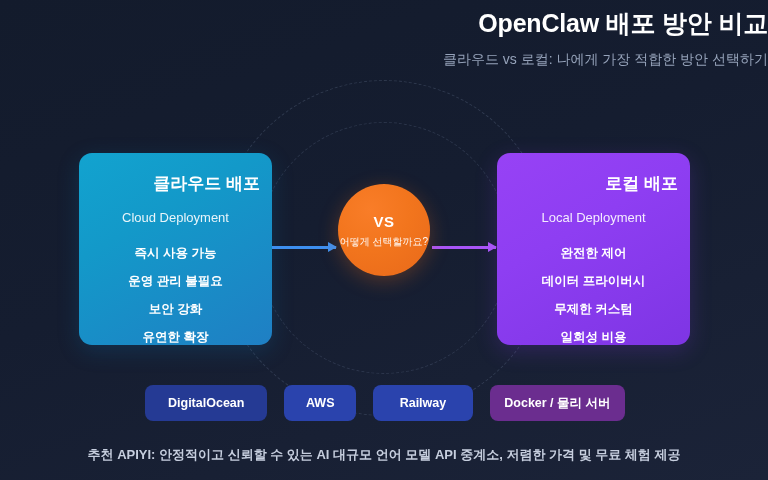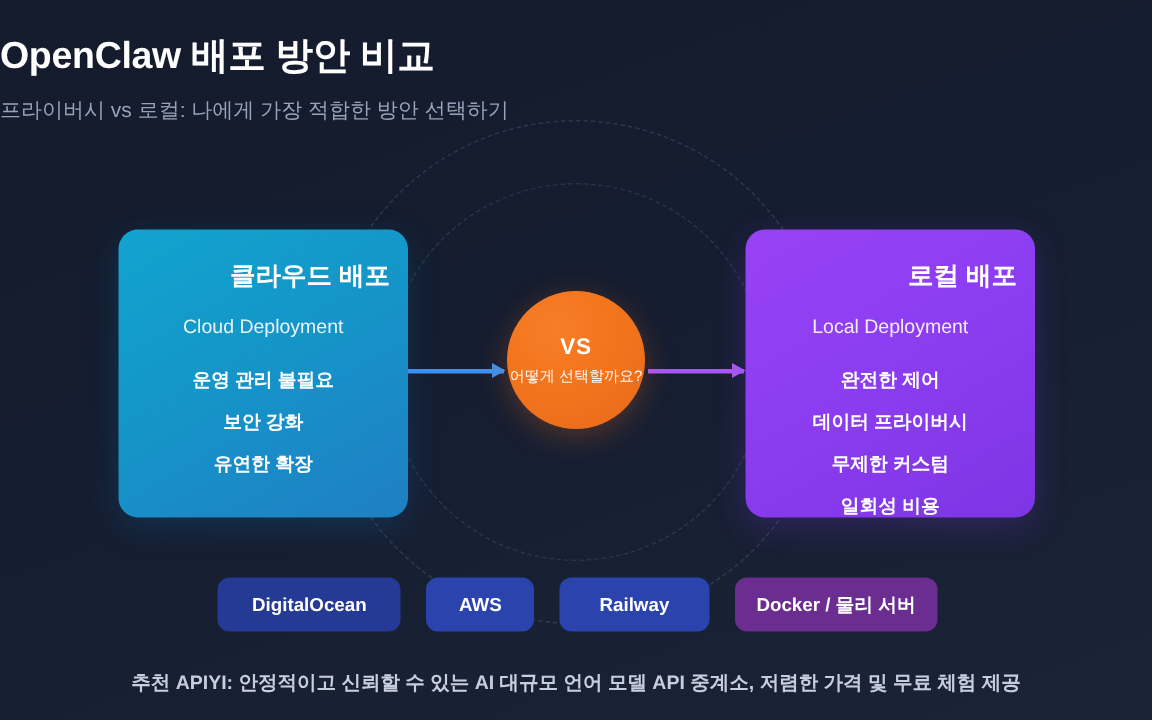--- a/index.html
+++ b/index.html
@@ -30,23 +30,23 @@
   }
   .ring-inner {
     width: 252px; height: 252px;
     left: 258px; top: 122px;
     border-color: rgba(150,168,200,0.17);
   }
 
   
   .header {
     position: absolute;
-    left: 0; top: 22px;
+    left: 0; top: 8px;
     width: 768px;
-    text-align: left;
+    text-align: right;
   }
   .title {
     font-size: 25px;
     font-weight: bold;
     letter-spacing: -0.2px;
     color: #ffffff;
     line-height: 1.2;
   }
   .subtitle {
     margin-top: 13px;
@@ -115,21 +115,21 @@
     width: 0; height: 0;
     border-top: 5.5px solid transparent;
     border-bottom: 5.5px solid transparent;
   }
   .arrow-left-head  { right: -1px; border-left: 9px solid #3d8ff0; }
   .arrow-right-head { right: -1px; border-left: 9px solid #a855f7; }
 
   
   .vs-circle {
     position: absolute;
-    left: 338px; top: 194px;
+    left: 338px; top: 184px;
     width: 92px; height: 92px;
     border-radius: 50%;
     background: radial-gradient(circle at 35% 28%, #f97d28 0%, #f2751d 45%, #e8691a 100%);
     display: flex;
     flex-direction: column;
     align-items: center;
     justify-content: center;
     box-shadow: 0 5px 20px rgba(240,110,25,0.28);
     z-index: 3;
   }
@@ -191,27 +191,28 @@
   }
 </style>
 </head>
 <body>
 
 <div class="ring ring-outer"></div>
 <div class="ring ring-inner"></div>
 
 <div class="header">
   <div class="title">OpenClaw 배포 방안 비교</div>
-  <div class="subtitle">프라이버시 vs 로컬: 나에게 가장 적합한 방안 선택하기</div>
+  <div class="subtitle">클라우드 vs 로컬: 나에게 가장 적합한 방안 선택하기</div>
 </div>
 
 <div class="card card-cloud">
   <div class="card-title">클라우드 배포</div>
   <div class="card-sub">Cloud Deployment</div>
   <ul class="card-list">
+    <li>즉시 사용 가능</li>
     <li>운영 관리 불필요</li>
     <li>보안 강화</li>
     <li>유연한 확장</li>
   </ul>
 </div>
 
 <div class="card card-local">
   <div class="card-title">로컬 배포</div>
   <div class="card-sub">Local Deployment</div>
   <ul class="card-list">

